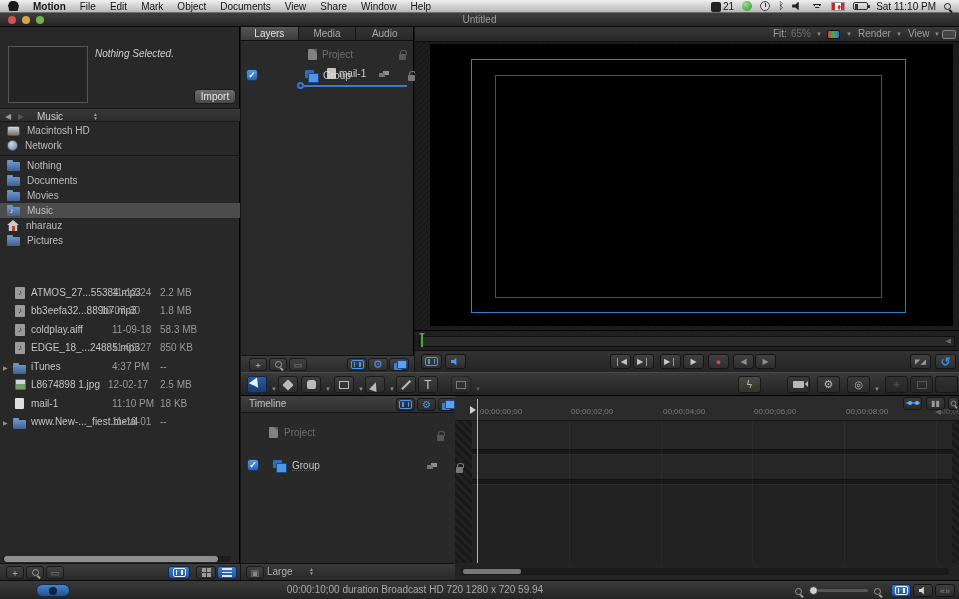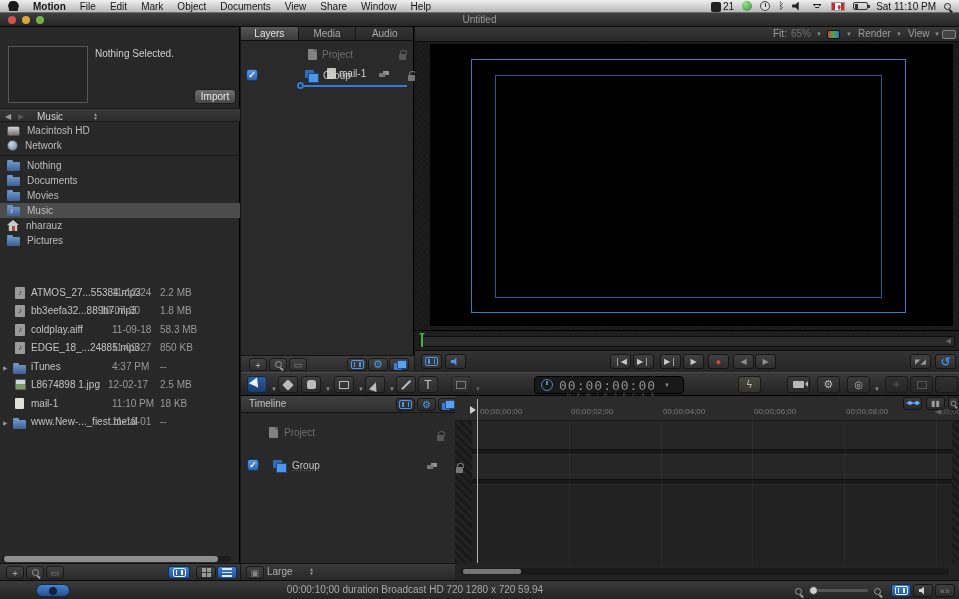--- a/index.html
+++ b/index.html
@@ -75,21 +75,21 @@
   .img-ic { width:11px; height:11px; background:linear-gradient(#cfd8e2 40%,#7a9b6a 40%); border:1px solid #666; border-radius:1px; }
   .doc-ic { width:9px; height:11px; background:#e0e0da; border-radius:1px; }
   .disc { color:#8f8f8f; font-size:6px; }
   .magline { width:7px; height:7px; border:1.5px solid #9a9a9a; border-radius:50%; position:relative; display:inline-block; }
   .magline:after { content:""; position:absolute; left:5px; top:5px; width:4px; height:1.5px; background:#9a9a9a; transform:rotate(45deg); transform-origin:0 0; }
 
   
   .panel-left { position:absolute; left:0; top:27px; width:240px; height:553px;
     background:#282828; border-right:1px solid #000; }
   .fb-preview { left:8px; top:19px; width:80px; height:57px; background:#242424; border:1px solid #565656; }
-  .fb-noselect { left:95px; top:21px; color:#cfcfcf; }
+  .fb-noselect { left:95px; top:21px; font-style:italic; color:#cfcfcf; }
   .fb-import { left:194px; top:62px; width:42px; height:15px; border-radius:4px;
     background:linear-gradient(#6e6e6e,#484848); border:1px solid #1c1c1c; color:#e6e6e6;
     text-align:center; line-height:13px; font-size:10px; }
   .fb-nav { left:0; top:81px; width:240px; height:14px; background:linear-gradient(#383838,#2c2c2c);
     border-top:1px solid #191919; border-bottom:1px solid #191919; }
   .navarr { font-size:8px; }
   .stepper { font-size:5px; color:#999; line-height:4px; display:inline-block; }
   .place { left:0; width:240px; height:15px; display:flex; align-items:center; gap:7px; padding-left:7px; color:#bdbdbd; }
   .place.sel { background:#4c4c4c; }
   .hdd-ic { width:13px; height:10px; background:linear-gradient(#d8d8d8,#9a9a9a 60%,#777); border-radius:2px; border:1px solid #555; }
@@ -498,28 +498,20 @@
     <span class="tool" style="left:155px">
         <i class="line-ic"></i>
       </span>
     <span class="tool" style="left:177px;font-size:12px">T</span>
 
     <span class="tool" style="left:210px;opacity:.55">
         <i class="rect-ic"></i>
       </span>
     <span class="abs ddv" style="left:232px;top:13px;opacity:.55">▼</span>
 
-    <div class="tc-wrap">
-      <i class="tc-clock"></i>
-      <span class="tc-digits">00:00:00:00</span>
-      <span class="ddv">▼</span>
-      <span class="tc-units">
-        <span>HR</span><span>MIN</span><span>SEC</span><span>FR</span>
-      </span>
-    </div>
 
     <span class="rt-ic" style="left:497px;background:linear-gradient(#4a4a42,#32322a)">ϟ</span>
     <span class="rt-ic" style="left:546px">
         <i class="cam-ic"></i>
       </span>
     <span class="rt-ic" style="left:576px">
         <span class="gear">⚙</span>
       </span>
     <span class="rt-ic" style="left:606px">◎</span>
     <span class="abs ddv" style="left:631px;top:13px">▼</span>

